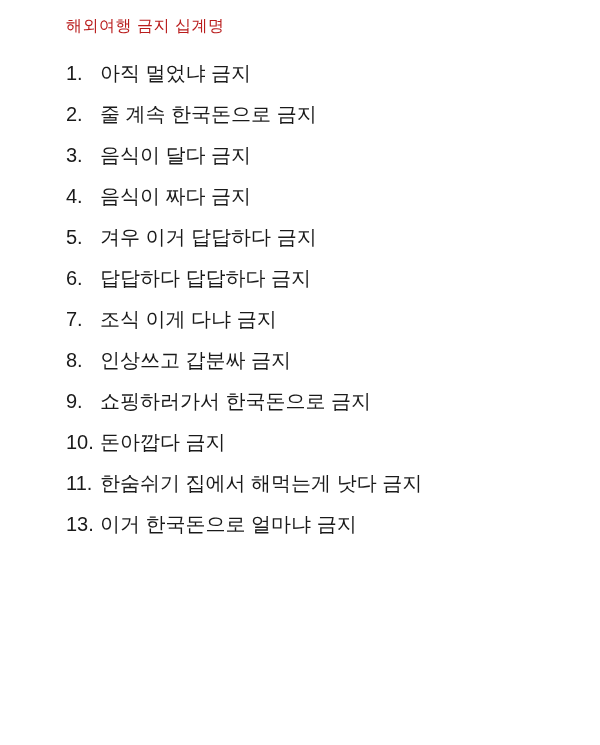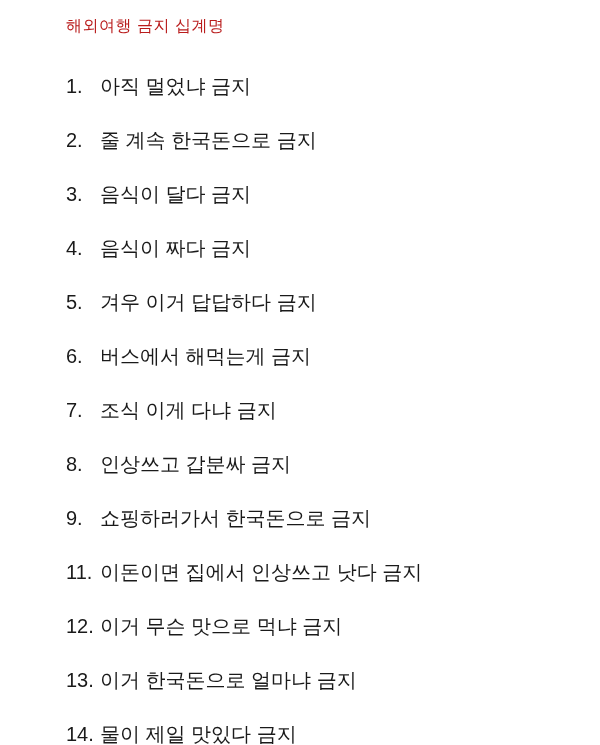--- a/index.html
+++ b/index.html
@@ -44,21 +44,20 @@
     color: #1a1a1a;
     margin-bottom: 21px;
     white-space: nowrap;
   }
   .item-num {
     min-width: 34px;
     flex: 0 0 auto;
   }
   .item-text {
     flex: 1 1 auto;
-    margin-top: 13px;
   }
 </style>
 </head>
 <body>
 
 <div class="page">
   <h1 class="title">해외여행 금지 십계명</h1>
   <ul class="list">
     <li class="item">
       <span class="item-num">1.</span>
@@ -75,44 +74,40 @@
     <li class="item">
       <span class="item-num">4.</span>
       <span class="item-text">음식이 짜다 금지</span>
     </li>
     <li class="item">
       <span class="item-num">5.</span>
       <span class="item-text">겨우 이거 답답하다 금지</span>
     </li>
     <li class="item">
       <span class="item-num">6.</span>
-      <span class="item-text">버스에서 해먹는게 금지</span>
+      <span class="item-text">답답하다 답답하다 금지</span>
     </li>
     <li class="item">
       <span class="item-num">7.</span>
       <span class="item-text">조식 이게 다냐 금지</span>
     </li>
     <li class="item">
       <span class="item-num">8.</span>
       <span class="item-text">인상쓰고 갑분싸 금지</span>
     </li>
     <li class="item">
       <span class="item-num">9.</span>
       <span class="item-text">쇼핑하러가서 한국돈으로 금지</span>
     </li>
     <li class="item">
-      <span class="item-num">11.</span>
-      <span class="item-text">이돈이면 집에서 인상쓰고 낫다 금지</span>
+      <span class="item-num">10.</span>
+      <span class="item-text">돈아깝다 금지</span>
     </li>
     <li class="item">
-      <span class="item-num">12.</span>
-      <span class="item-text">이거 무슨 맛으로 먹냐 금지</span>
+      <span class="item-num">11.</span>
+      <span class="item-text">한숨쉬기 집에서 해먹는게 낫다 금지</span>
     </li>
     <li class="item">
       <span class="item-num">13.</span>
       <span class="item-text">이거 한국돈으로 얼마냐 금지</span>
     </li>
-    <li class="item">
-      <span class="item-num">14.</span>
-      <span class="item-text">물이 제일 맛있다 금지</span>
-    </li>
   </ul>
 </div>
 
 </body></html>

